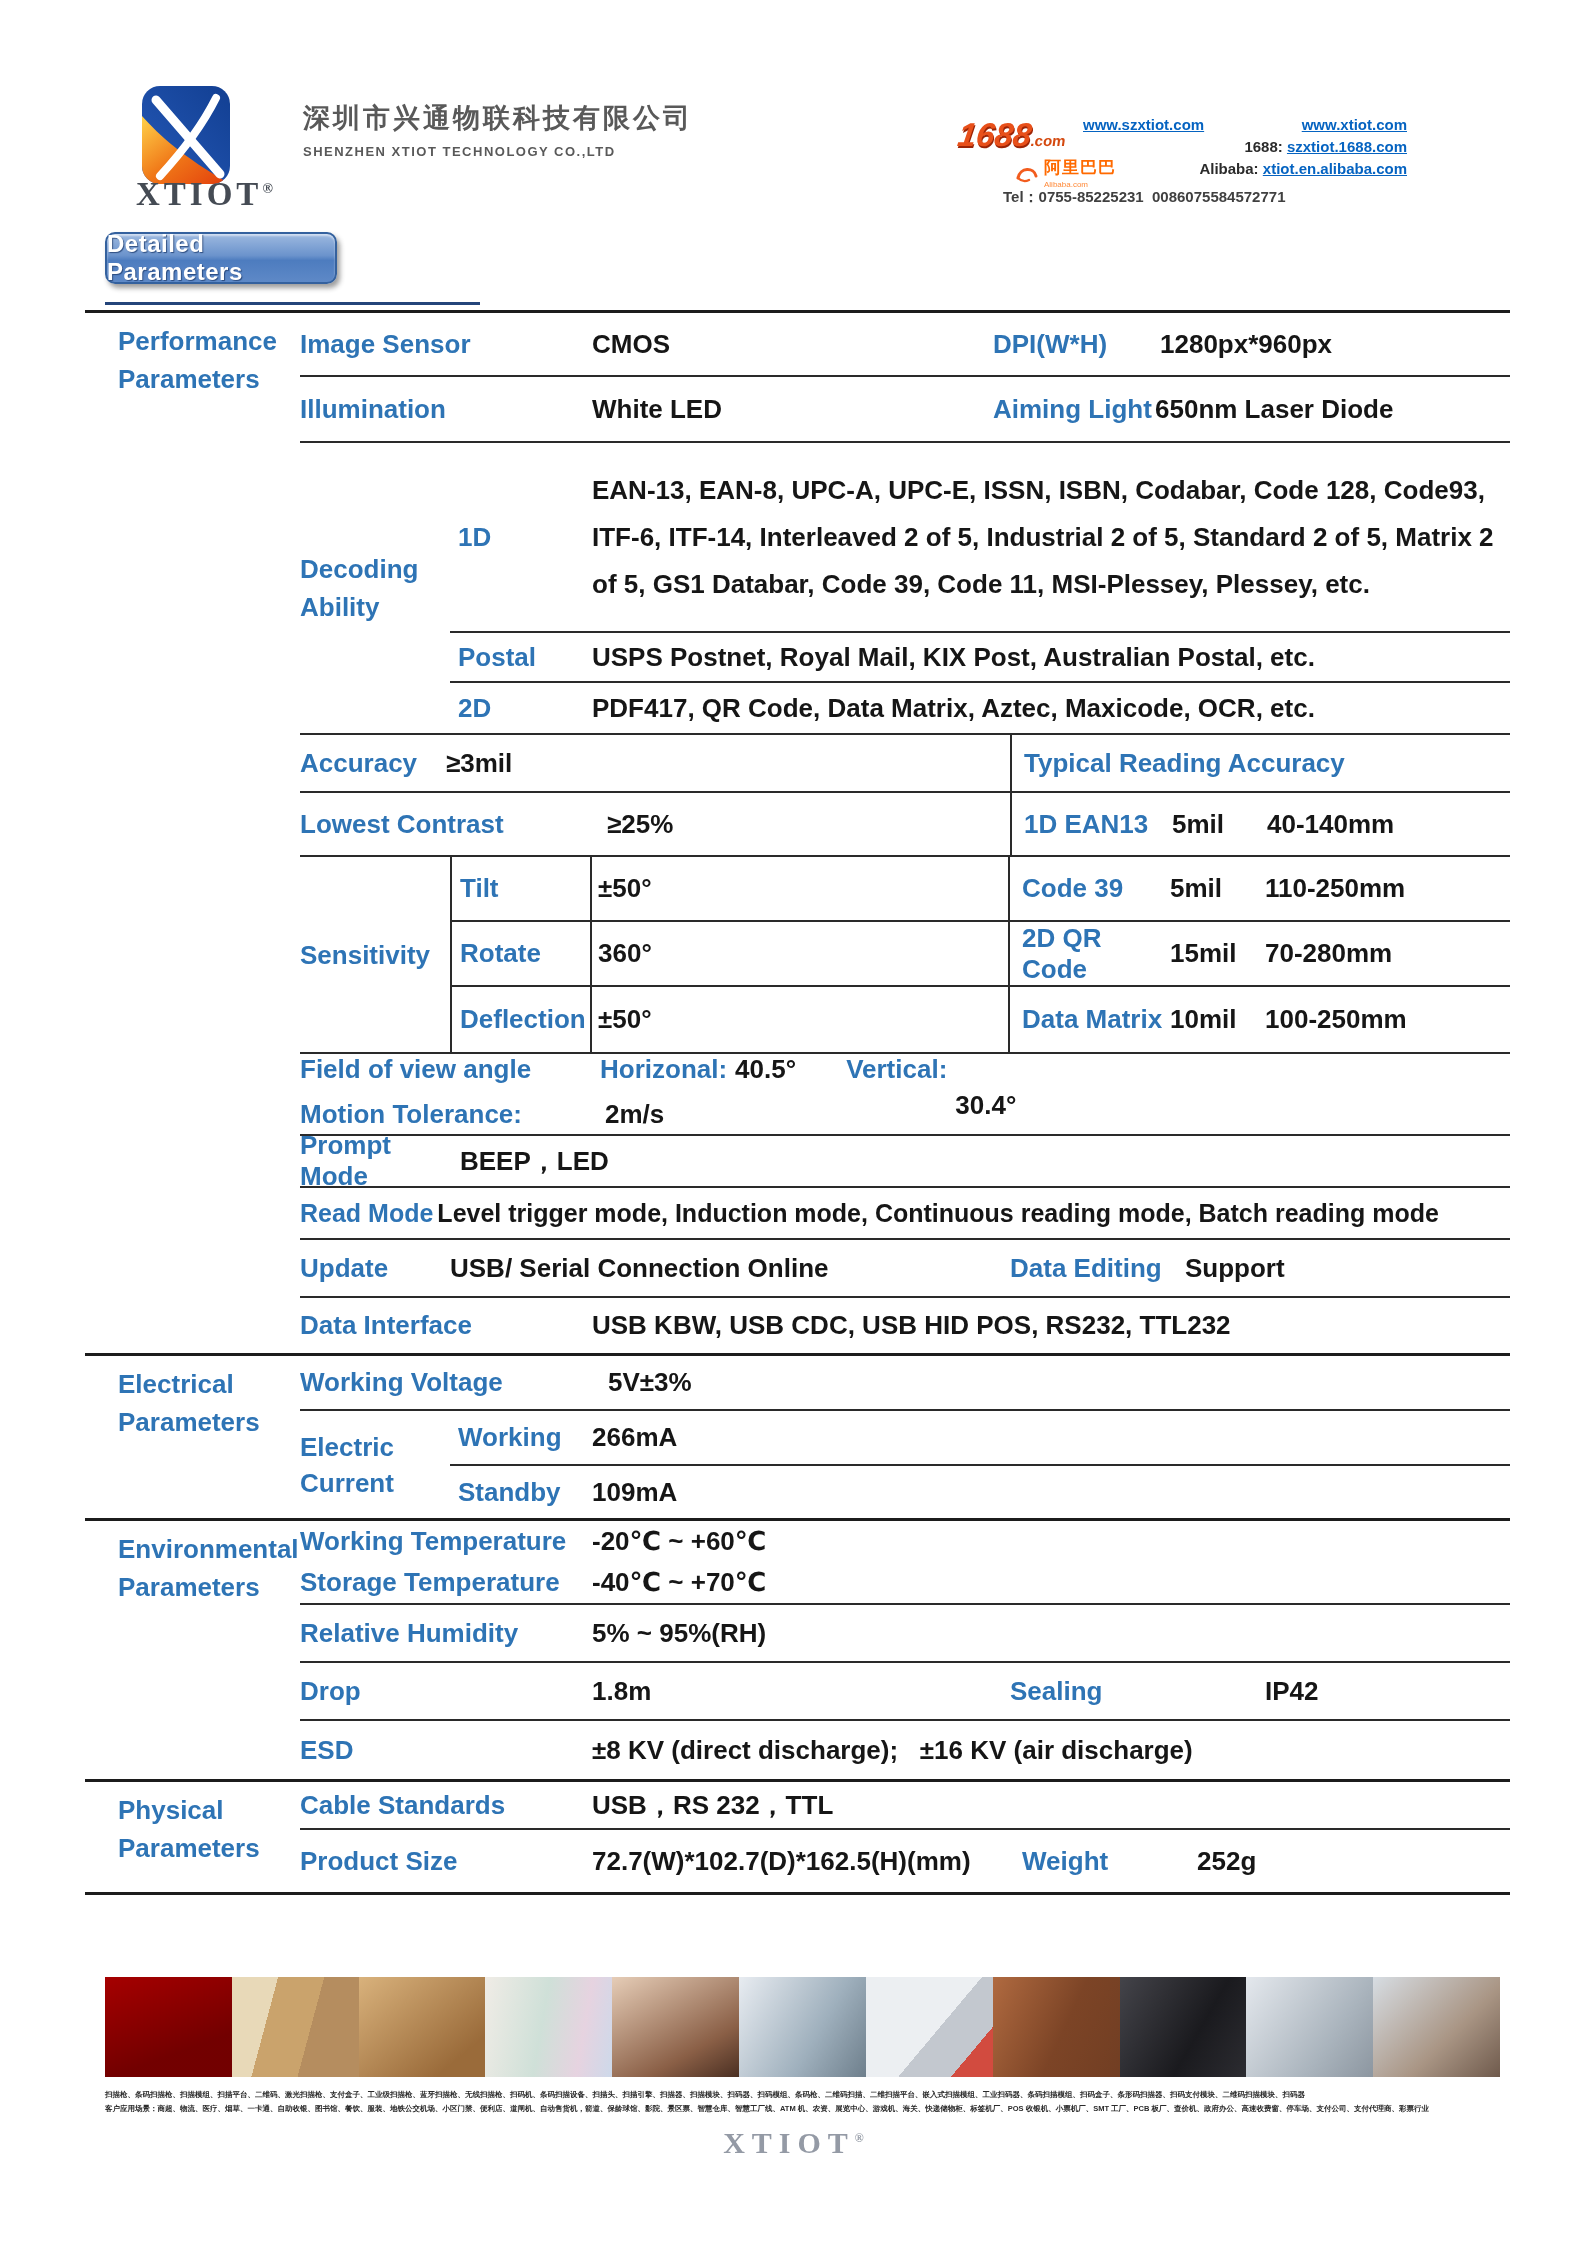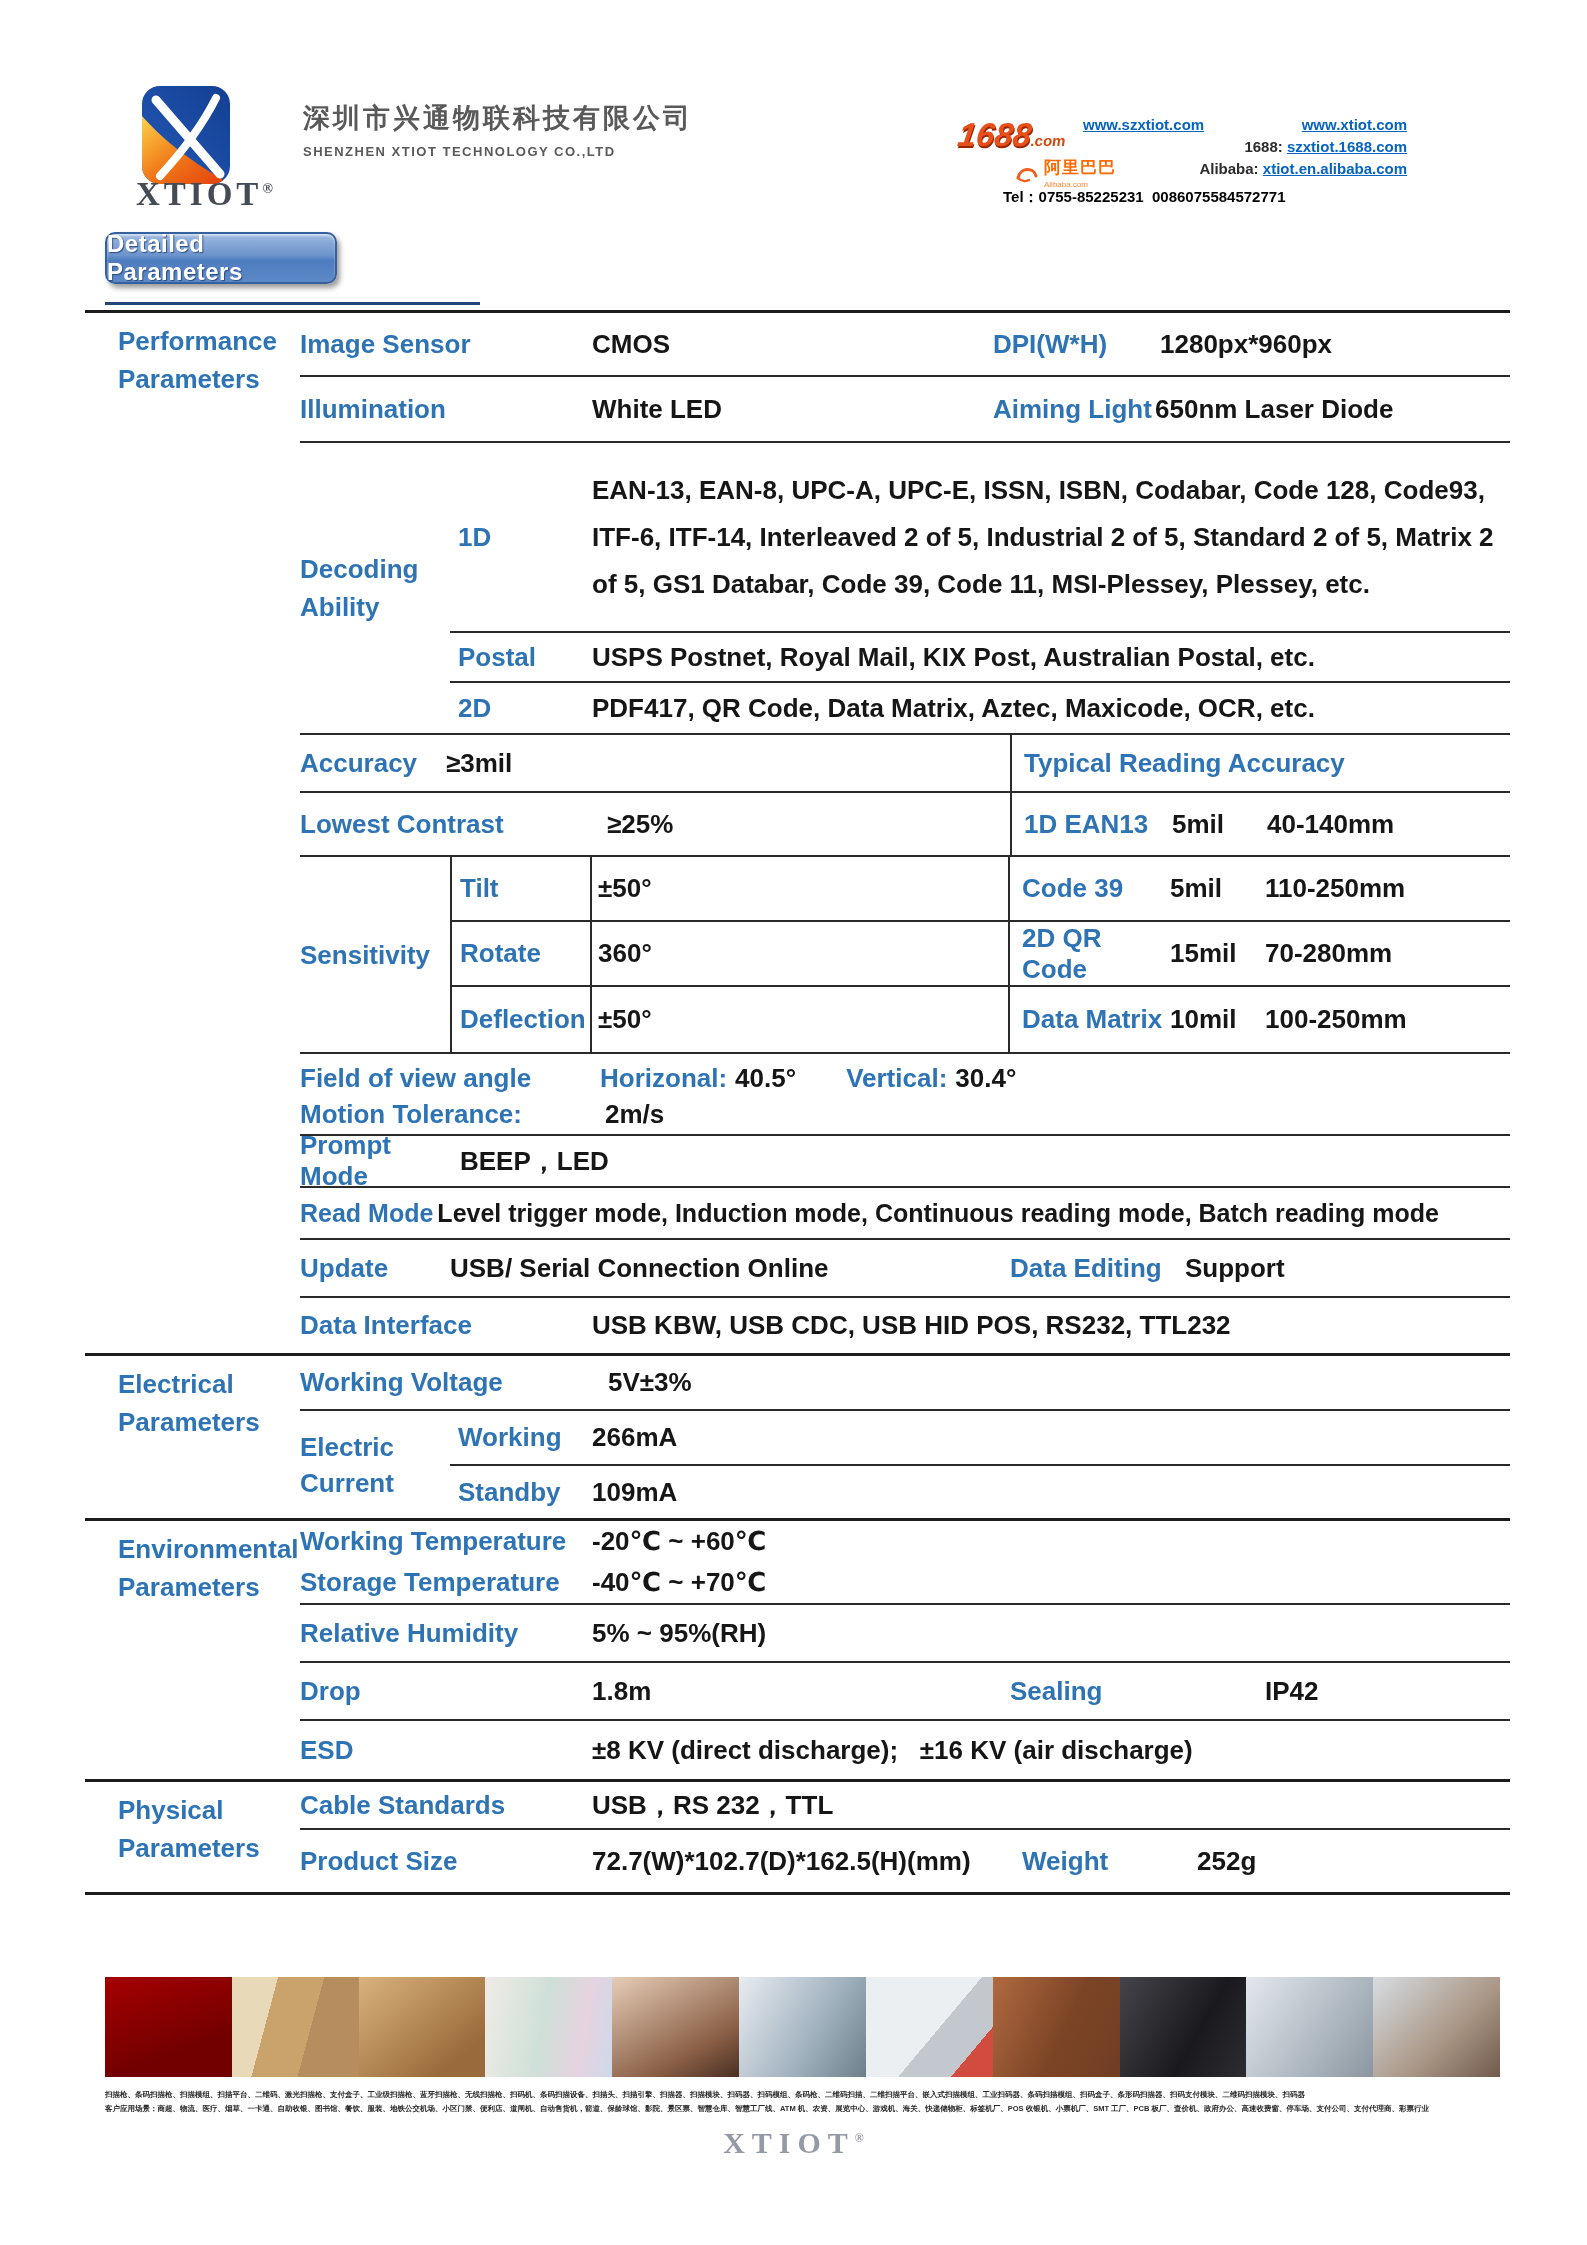--- a/index.html
+++ b/index.html
@@ -110,21 +110,21 @@
   </div>
   <div class="linkline" style="text-align:right;">
     <span>1688:</span>
     <span class="link">szxtiot.1688.com</span>
   </div>
   <div class="linkline" style="text-align:right;">
     <span>Alibaba:</span>
     <span class="link">xtiot.en.alibaba.com</span>
   </div>
 </div>
-<div class="abs linkline pre" style="left:1003px;top:186px;color:#000000;">Tel：0755-85225231  0086075584572771</div>
+<div class="abs linkline pre" style="left:1003px;top:186px;color:#404040;">Tel：0755-85225231  0086075584572771</div>
 
 <div class="btn">
   <span>Detailed Parameters</span>
 </div>
 <div class="btn-underline"></div>
 
 <div class="tbl">
 
   <div class="section first">
     <div class="seclabel">Performance Parameters</div>
@@ -208,21 +208,21 @@
         <span class="cell val" style="width:416px;padding-left:6px;box-sizing:border-box;">±50°</span>
         <div class="rcell">
           <span class="cell lab" style="width:148px;">Data Matrix</span>
           <span class="cell val" style="width:95px;">10mil</span>
           <span class="val">100-250mm</span>
         </div>
       </div>
     </div>
 
     <div class="row" style="height:82px;flex-direction:column;align-items:stretch;justify-content:center;">
-      <div style="display:flex;align-items:flex-end;height:40px;">
+      <div style="display:flex;align-items:flex-start;height:40px;">
         <span class="cell lab" style="width:300px;">Field of view angle</span>
         <span class="lab">Horizonal:</span>
         <span class="val" style="margin-left:8px;">40.5°</span>
         <span class="lab" style="margin-left:50px;">Vertical:</span>
         <span class="val" style="margin-left:8px;margin-top:36px;">30.4°</span>
       </div>
       <div style="display:flex;align-items:center;height:40px;">
         <span class="cell lab" style="width:300px;">Motion Tolerance:</span>
         <span class="val" style="margin-left:5px;">2m/s</span>
       </div>

